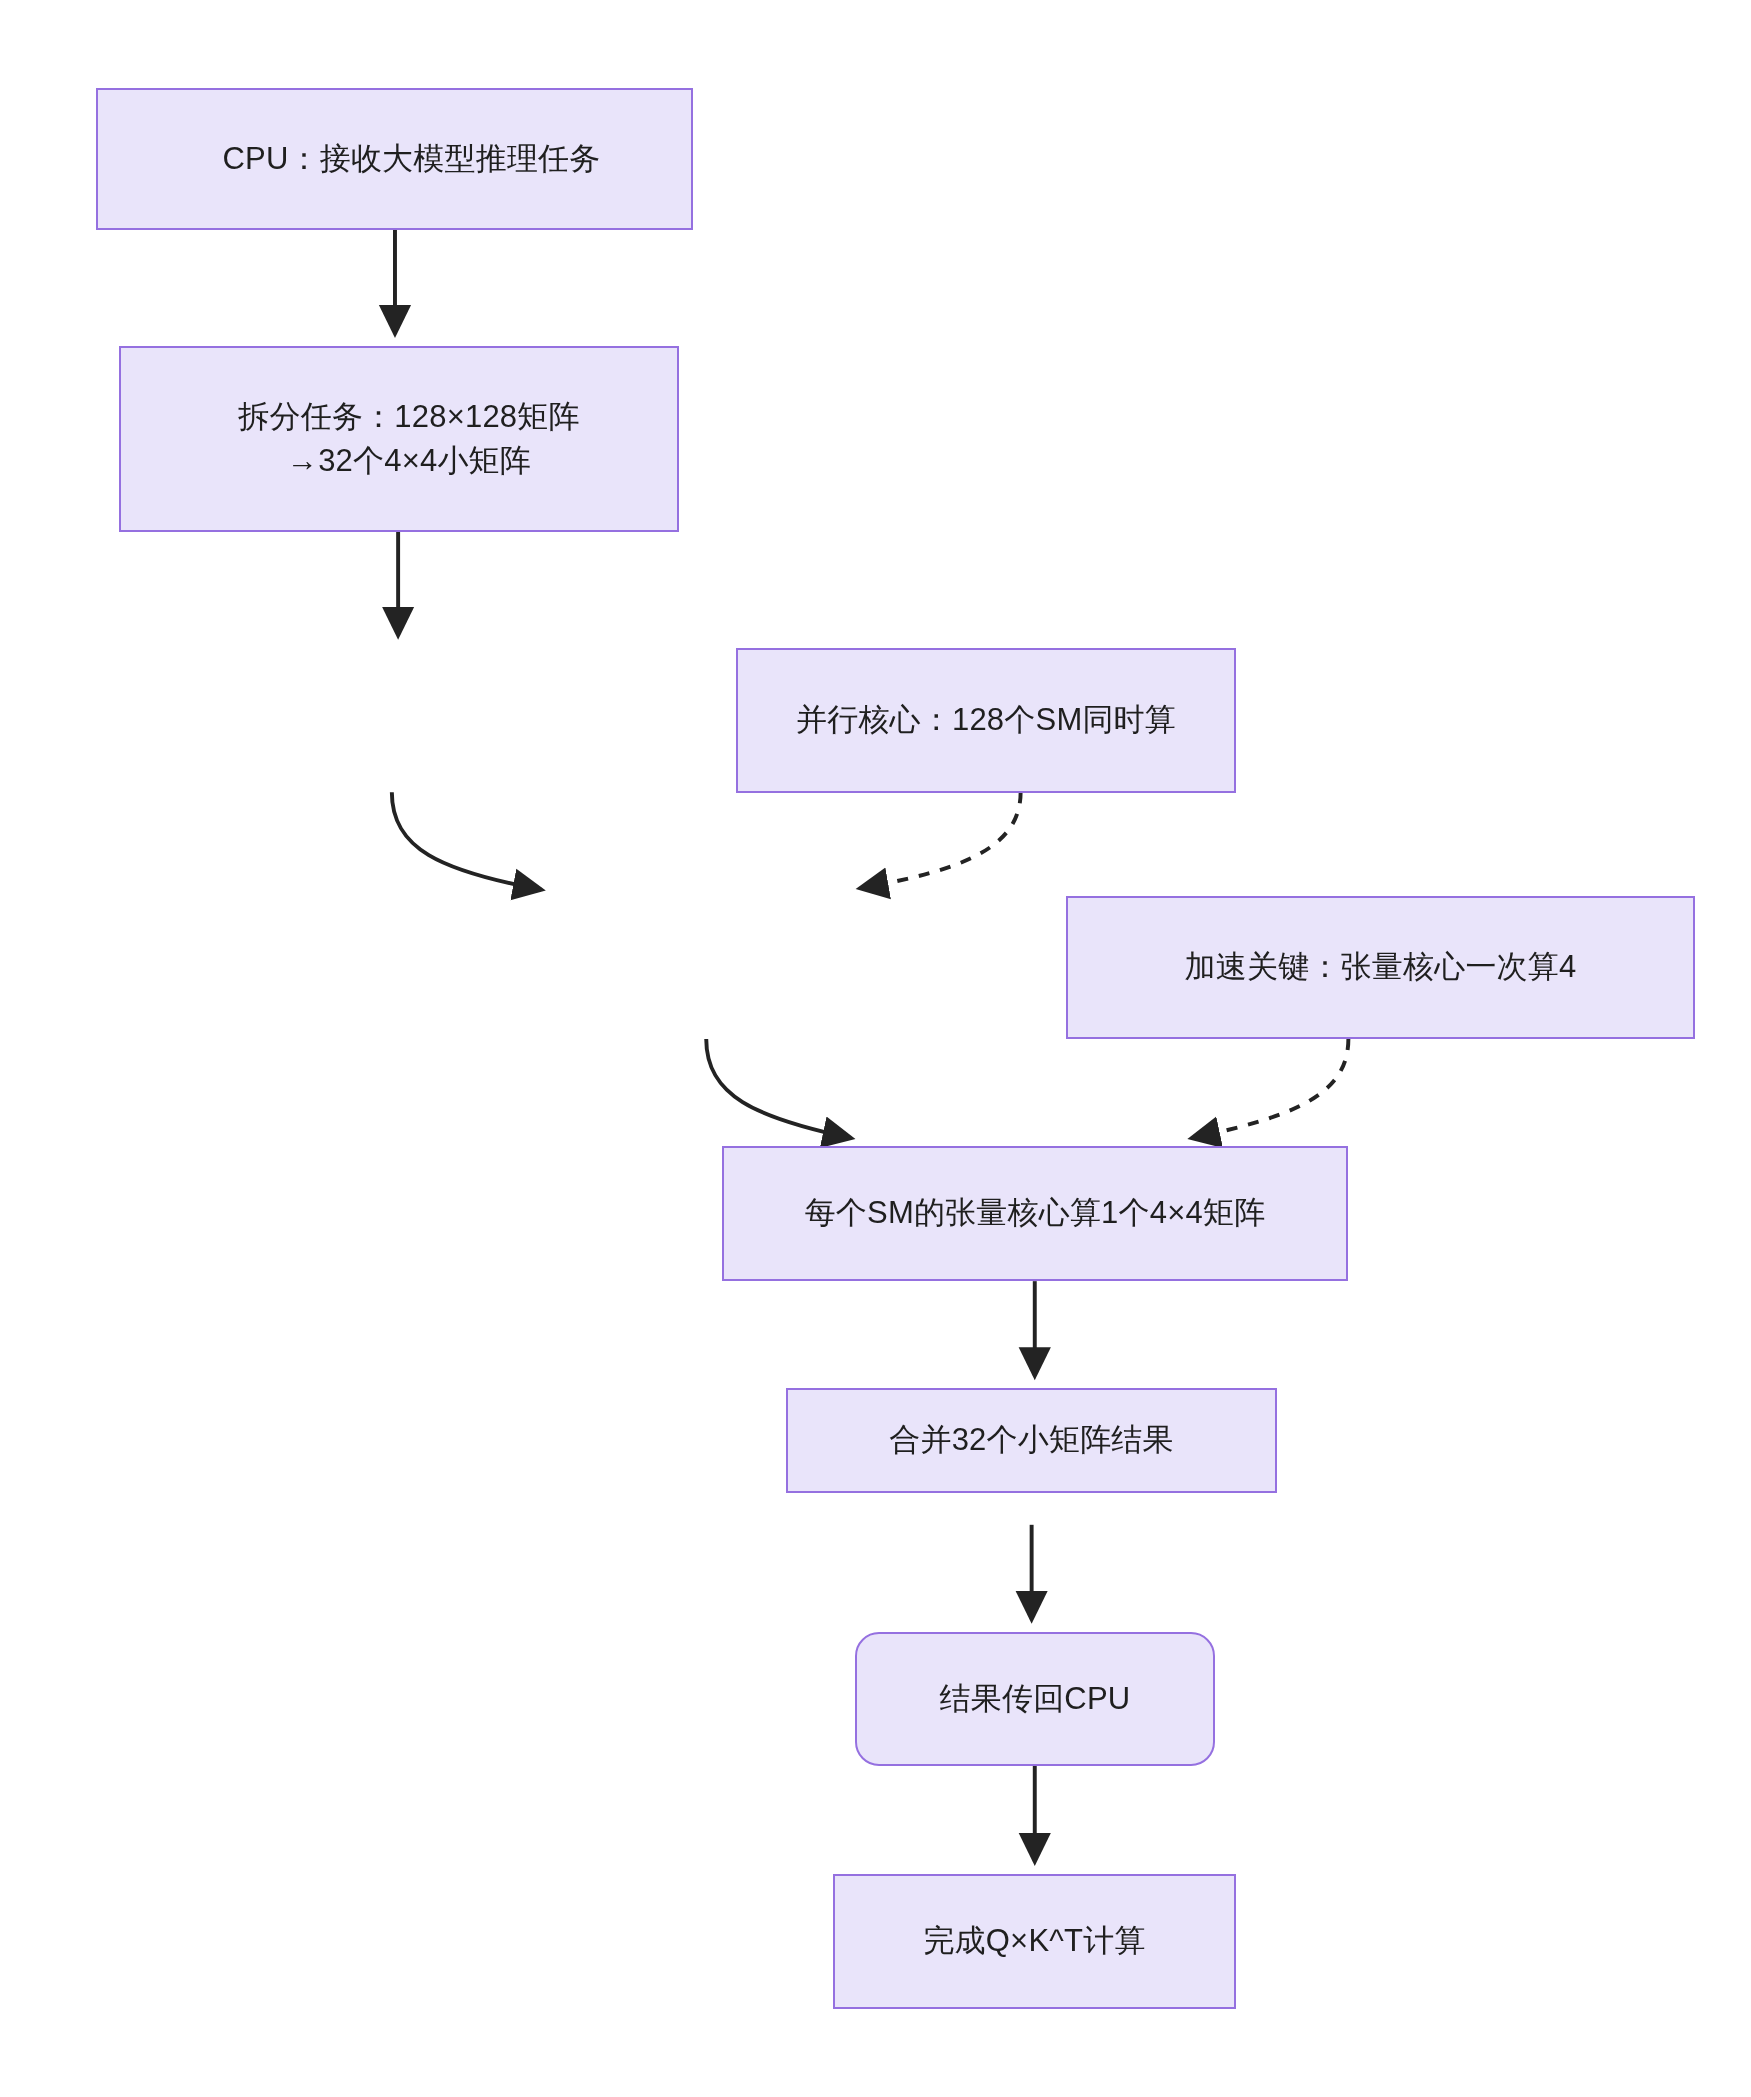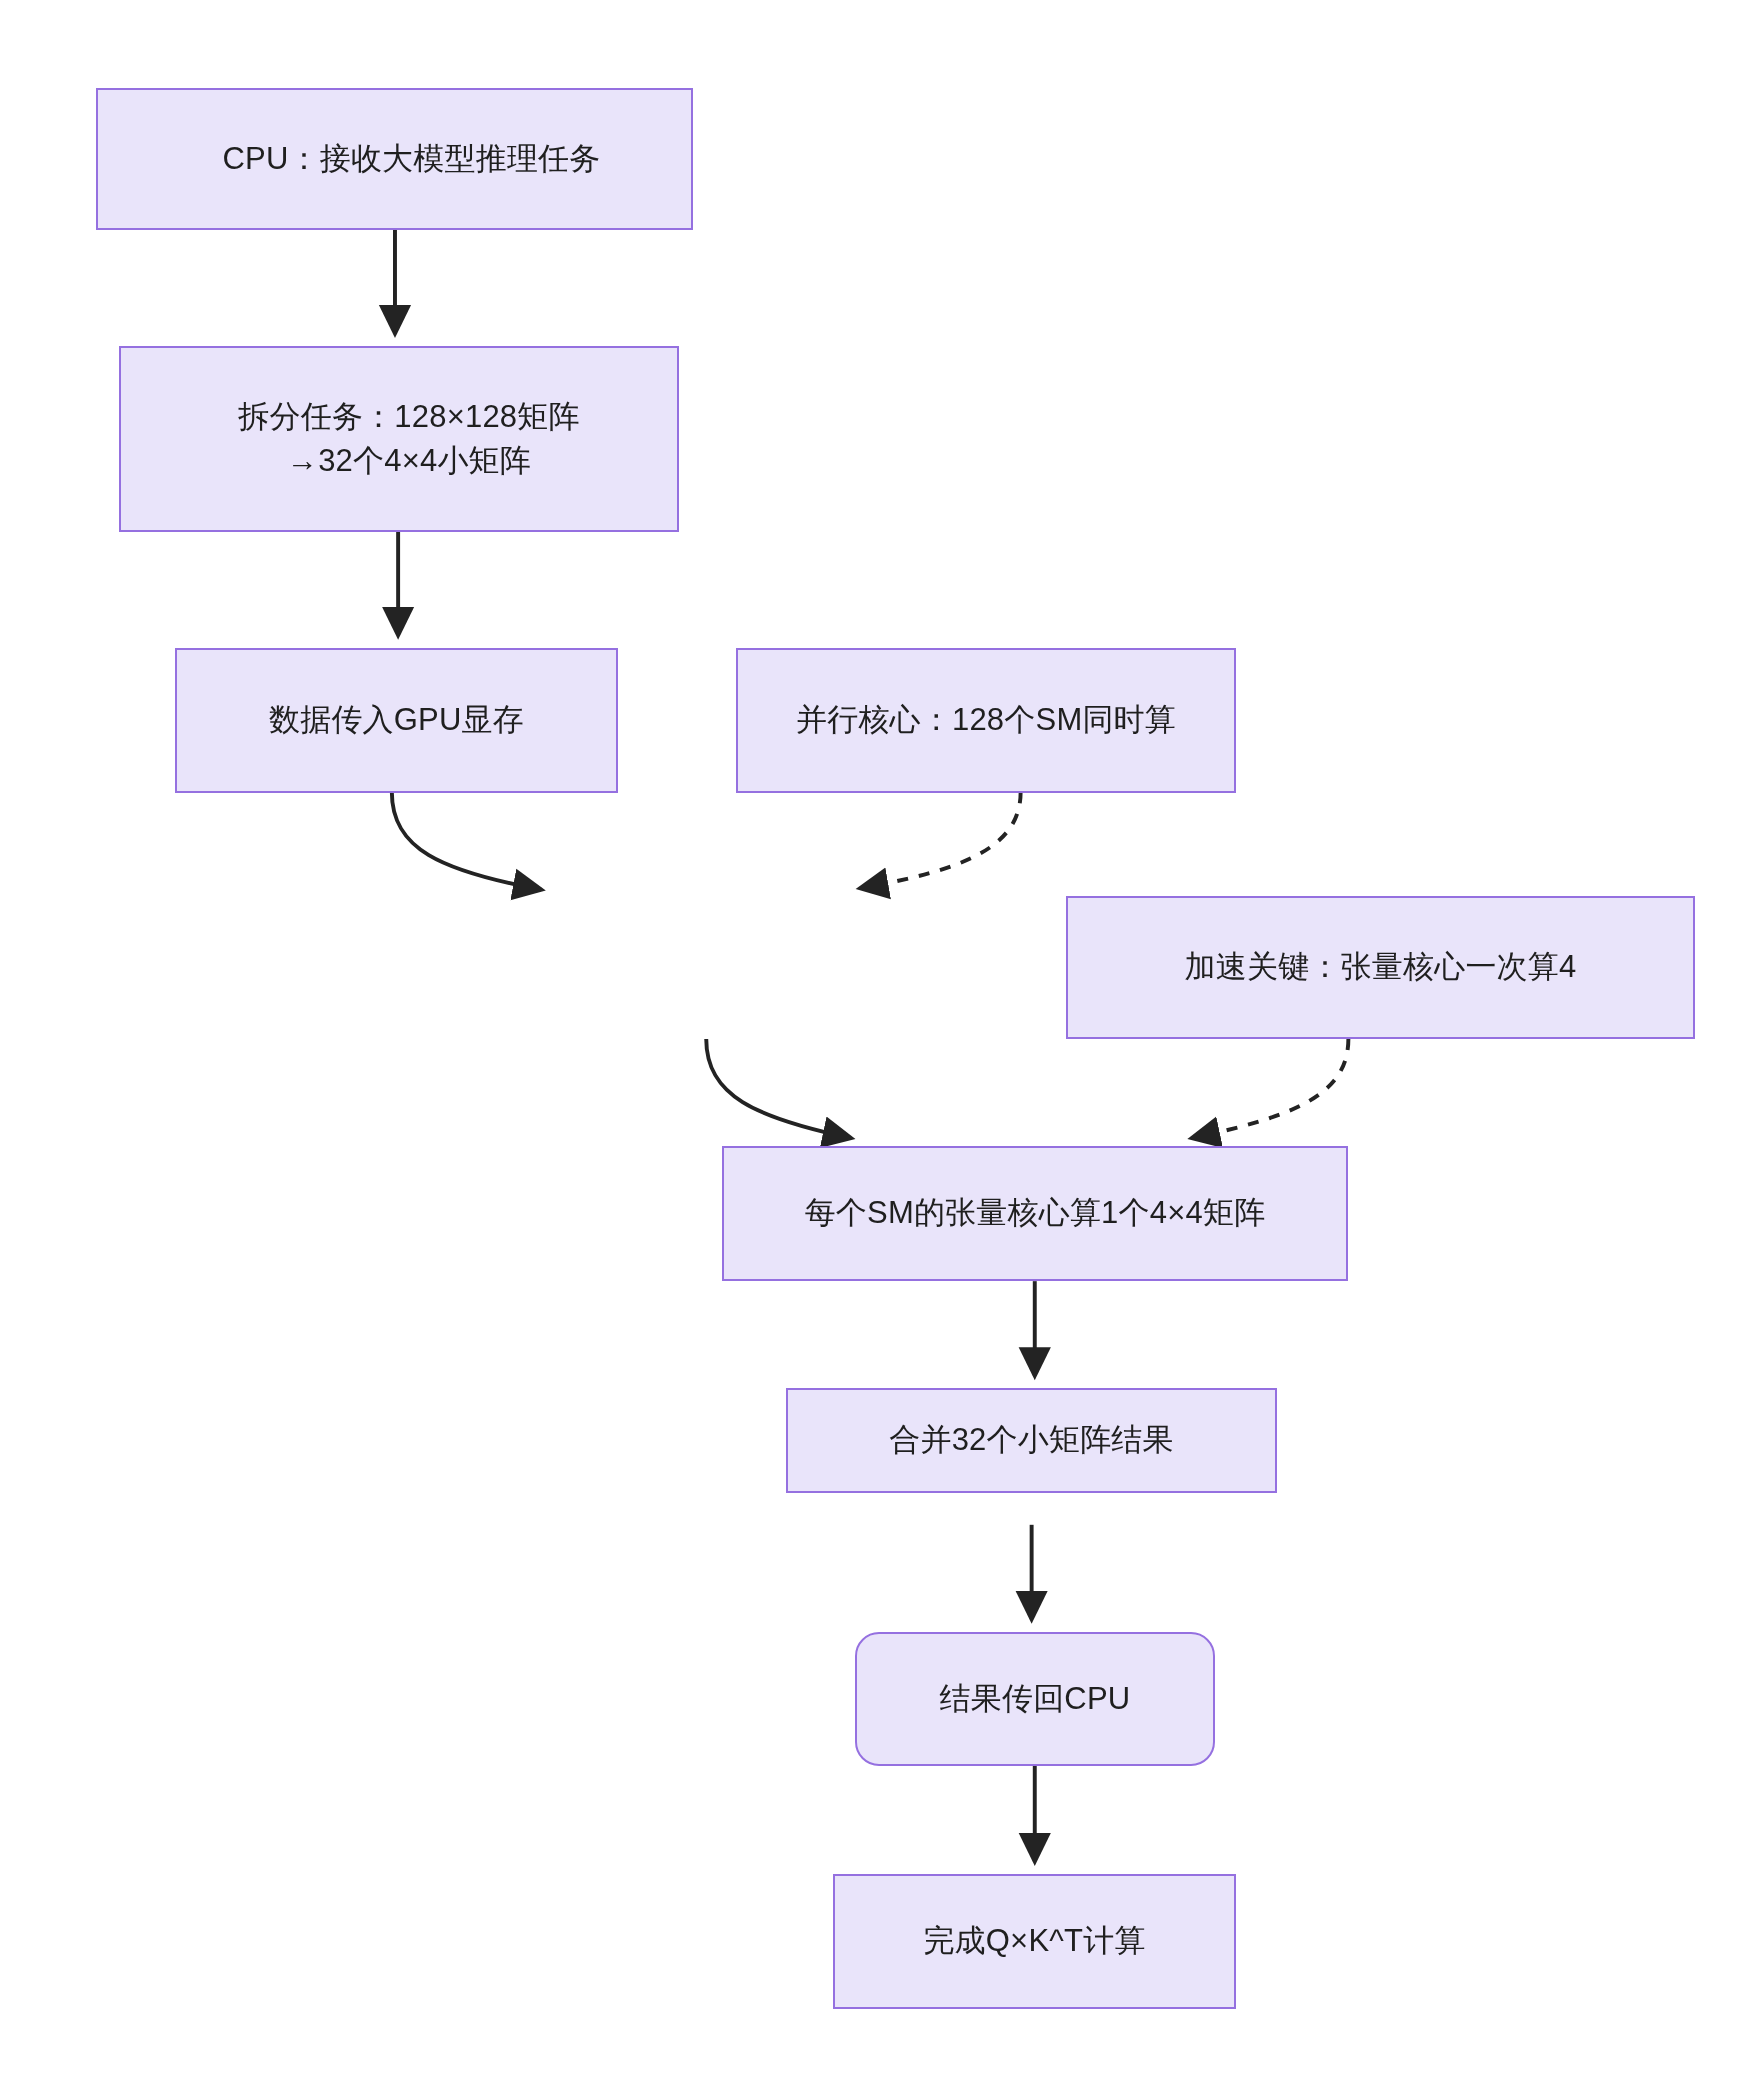--- a/index.html
+++ b/index.html
@@ -79,23 +79,20 @@
 
   <div class="node" style="left:96px; top:88px; width:597px; height:142px;padding-left:34px;">
     <span class="node-label">CPU：接收大模型推理任务</span>
   </div>
 
   <div class="node" style="left:119px; top:346px; width:560px; height:186px;padding-left:20px;">
     <span class="node-label">拆分任务：128×128矩阵
 →32个4×4小矩阵</span>
   </div>
 
-  <div class="node" style="left:175px; top:648px; width:443px; height:145px;">
-    <span class="node-label">数据传入GPU显存</span>
-  </div>
 
   <div class="node" style="left:736px; top:648px; width:500px; height:145px;">
     <span class="node-label">并行核心：128个SM同时算</span>
   </div>
 
 
   <div class="node" style="left:1042px; top:896px; width:629px; height:143px;margin-left:24px;">
     <span class="node-label">加速关键：张量核心一次算4</span>
   </div>
 

